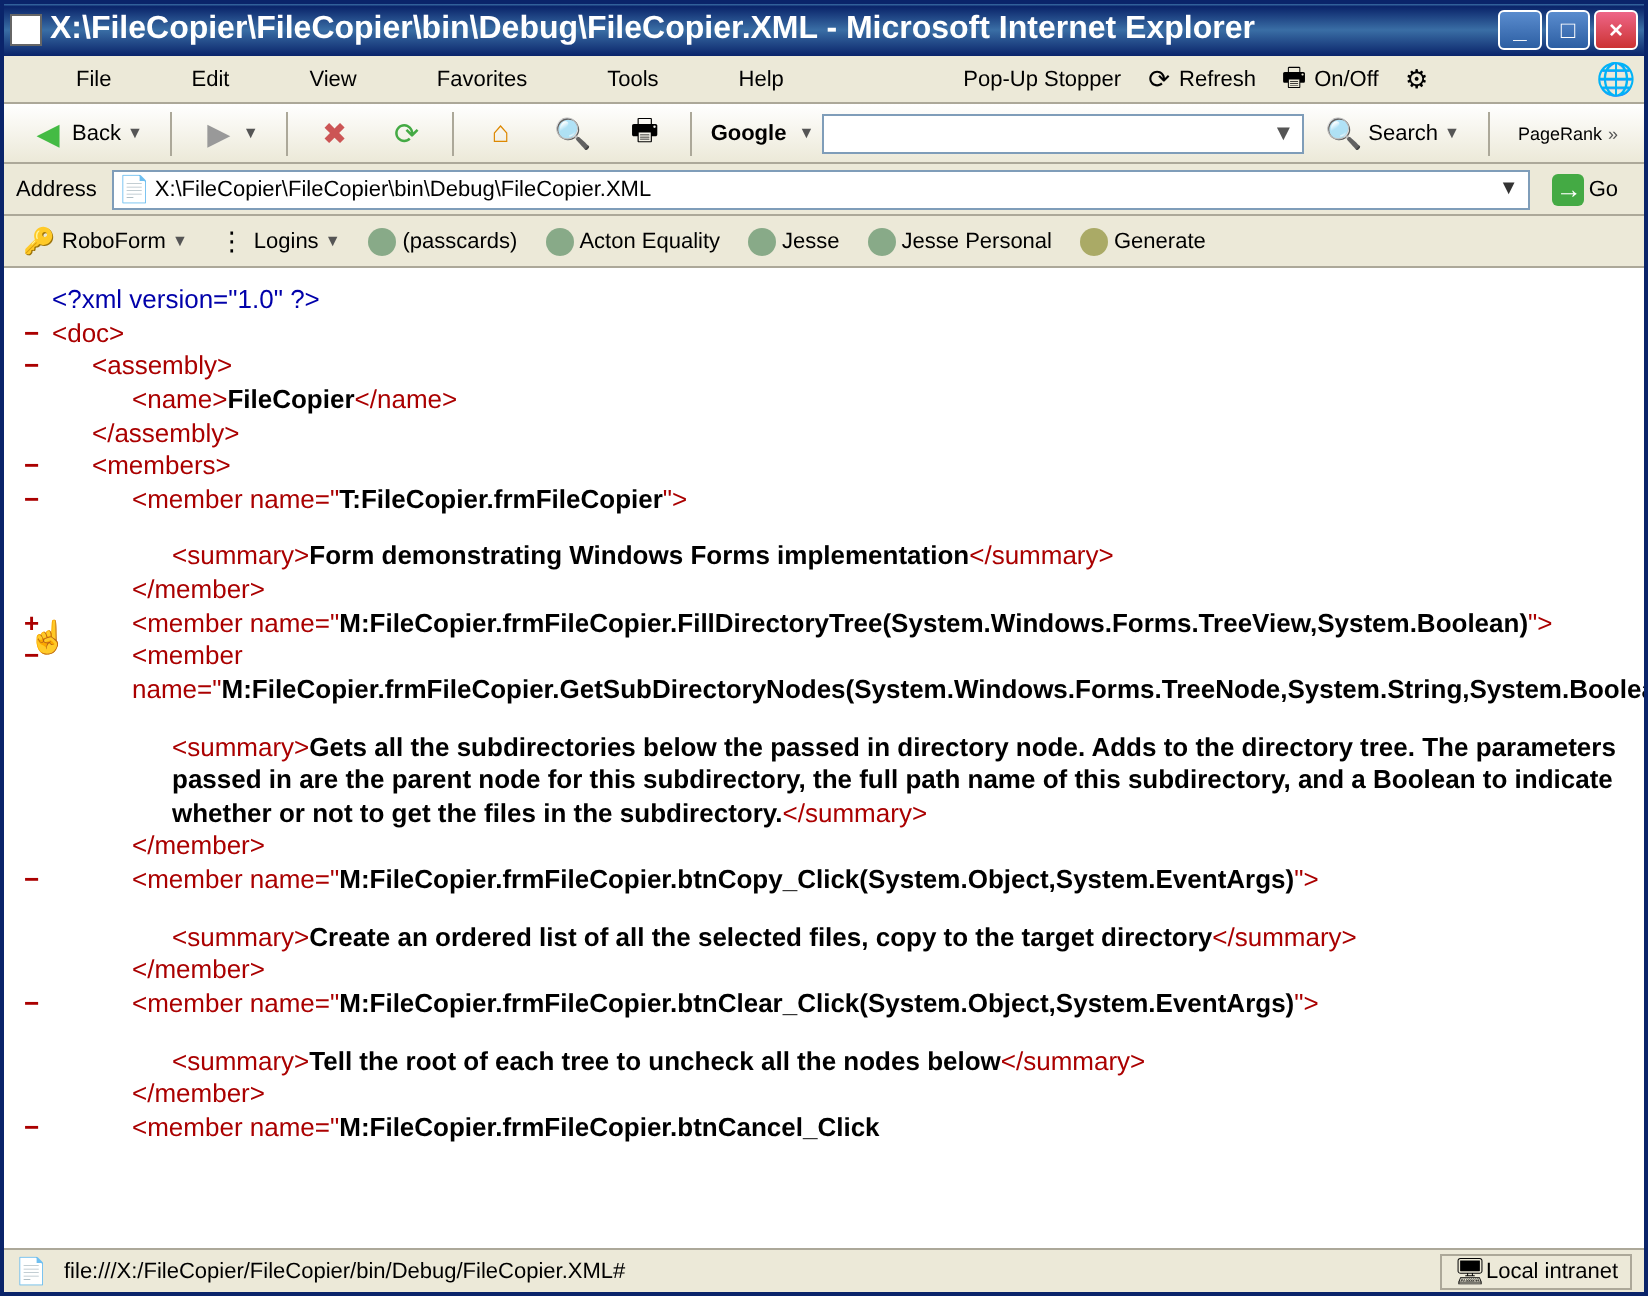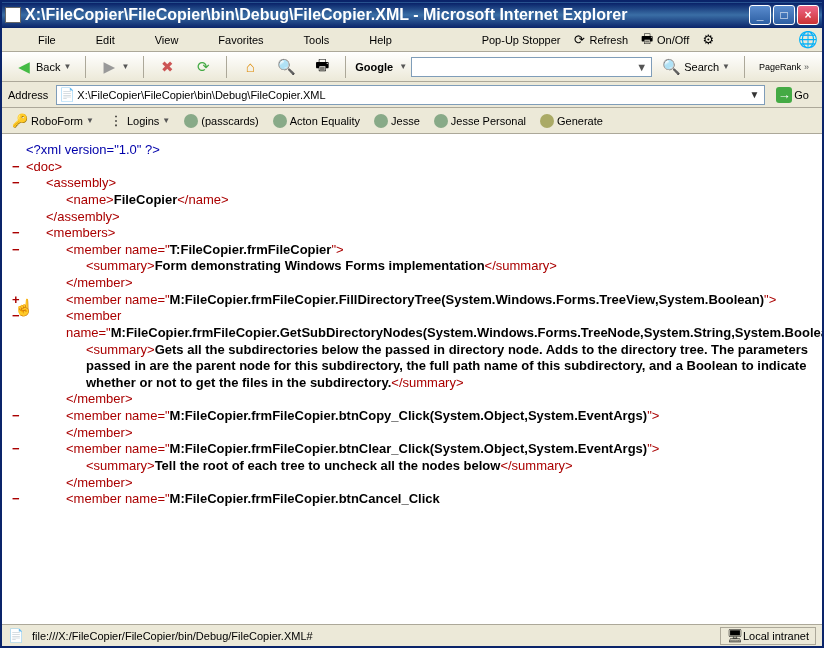--- a/index.html
+++ b/index.html
@@ -122,21 +122,21 @@
   padding:8px 4px 8px 24px;
   font-family: Verdana, Arial, sans-serif;
   font-size: 13px;
   line-height: 1.28;
 }
 .xml-area .line{white-space:normal;}
 .toggle{color:#a00;cursor:pointer;position:absolute;left:-14px;top:0;font-weight:bold;}
 .rel{position:relative;padding-left:0;}
 .ind1{padding-left:20px;}
 .ind2{padding-left:40px;}
-.ind3{padding-left:60px;}
+.ind3{padding-left:60px;margin-top:12px;}
 .tag{color:#a00;}
 .attrval{font-weight:bold;color:#000;}
 .txt{font-weight:bold;color:#000;}
 .pi{color:#00a;}
 .statusbar{
   height:22px;
   background:#ece9d8;
   border-top:1px solid #aca899;
   display:flex;
   align-items:center;
@@ -299,20 +299,21 @@
       <div class="line ind3"><span class="tag">&lt;summary&gt;</span><span class="txt">Form demonstrating Windows Forms implementation</span><span class="tag">&lt;/summary&gt;</span></div>
       <div class="line ind2"><span class="tag">&lt;/member&gt;</span></div>
 
       <div class="line rel ind2"><span class="toggle">+<span class="cursor-icon" style="position:absolute;left:2px;top:8px">☝</span></span><span class="tag">&lt;member name="</span><span class="attrval">M:FileCopier.frmFileCopier.FillDirectoryTree(System.Windows.Forms.TreeView,System.Boolean)</span><span class="tag">"&gt;</span></div>
 
       <div class="line rel ind2"><span class="toggle">−</span><span class="tag">&lt;member name="</span><span class="attrval">M:FileCopier.frmFileCopier.GetSubDirectoryNodes(System.Windows.Forms.TreeNode,System.String,System.Boolean,System.Int32)</span></div>
       <div class="line ind3"><span class="tag">&lt;summary&gt;</span><span class="txt">Gets all the subdirectories below the passed in directory node. Adds to the directory tree. The parameters passed in are the parent node for this subdirectory, the full path name of this subdirectory, and a Boolean to indicate whether or not to get the files in the subdirectory.</span><span class="tag">&lt;/summary&gt;</span></div>
       <div class="line ind2"><span class="tag">&lt;/member&gt;</span></div>
 
       <div class="line rel ind2"><span class="toggle">−</span><span class="tag">&lt;member name="</span><span class="attrval">M:FileCopier.frmFileCopier.btnCopy_Click(System.Object,System.EventArgs)</span><span class="tag">"&gt;</span></div>
+      <div class="line ind3"><span class="tag">&lt;summary&gt;</span><span class="txt">Create an ordered list of all the selected files, copy to the target directory</span><span class="tag">&lt;/summary&gt;</span></div>
       <div class="line ind2"><span class="tag">&lt;/member&gt;</span></div>
 
       <div class="line rel ind2"><span class="toggle">−</span><span class="tag">&lt;member name="</span><span class="attrval">M:FileCopier.frmFileCopier.btnClear_Click(System.Object,System.EventArgs)</span><span class="tag">"&gt;</span></div>
       <div class="line ind3"><span class="tag">&lt;summary&gt;</span><span class="txt">Tell the root of each tree to uncheck all the nodes below</span><span class="tag">&lt;/summary&gt;</span></div>
       <div class="line ind2"><span class="tag">&lt;/member&gt;</span></div>
 
       <div class="line rel ind2"><span class="toggle">−</span><span class="tag">&lt;member name="</span><span class="attrval">M:FileCopier.frmFileCopier.btnCancel_Click</span></div>
     </div>
   </div>
 

